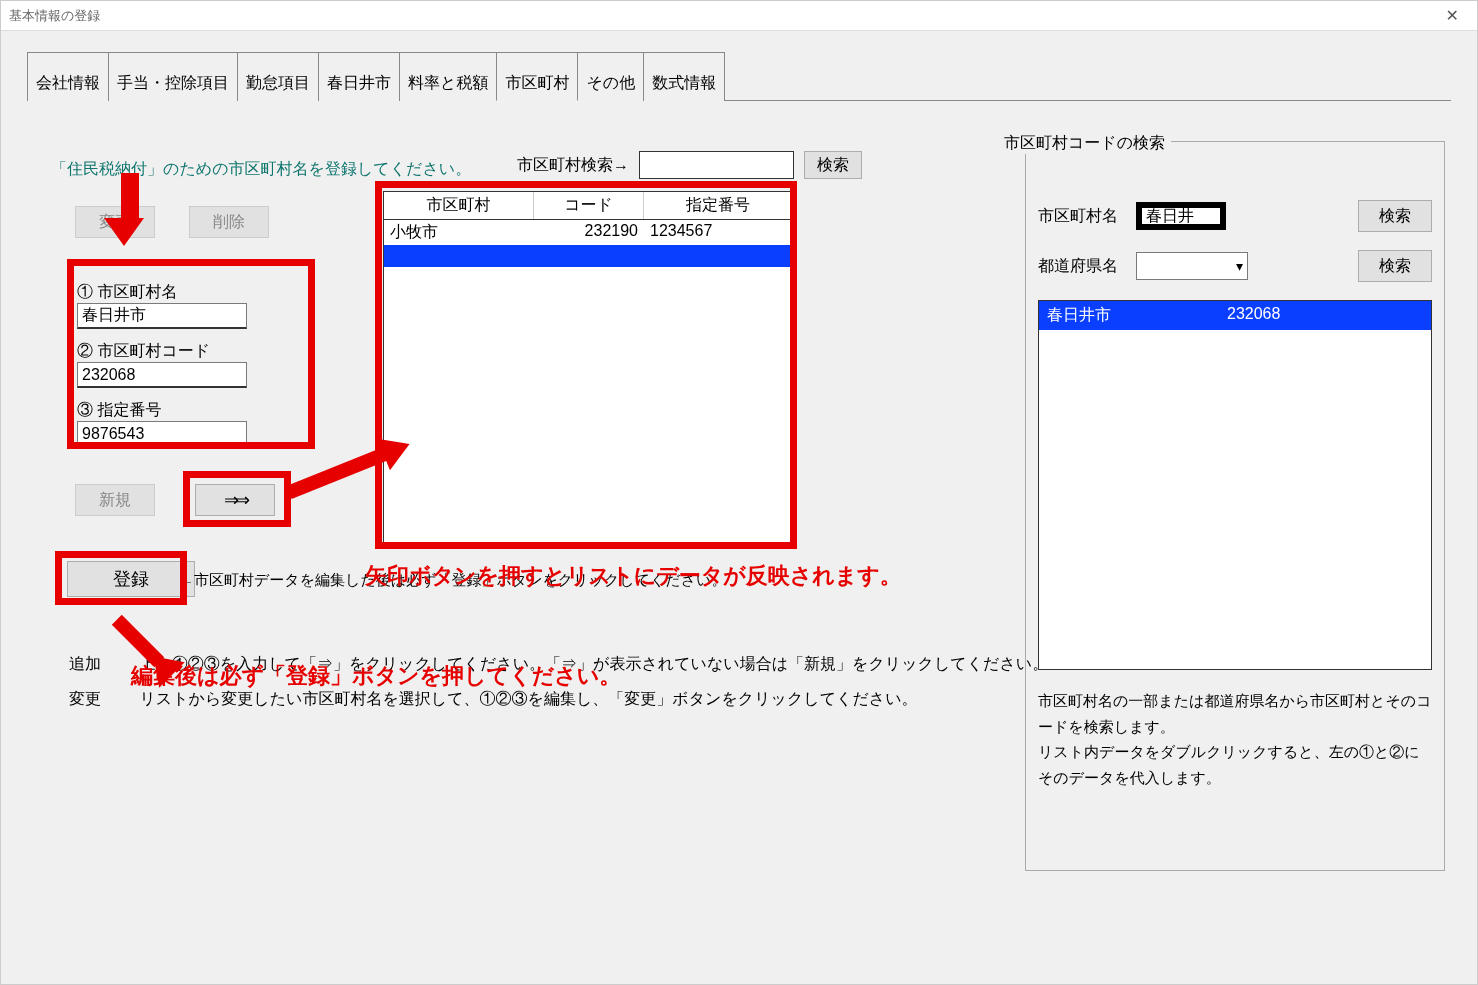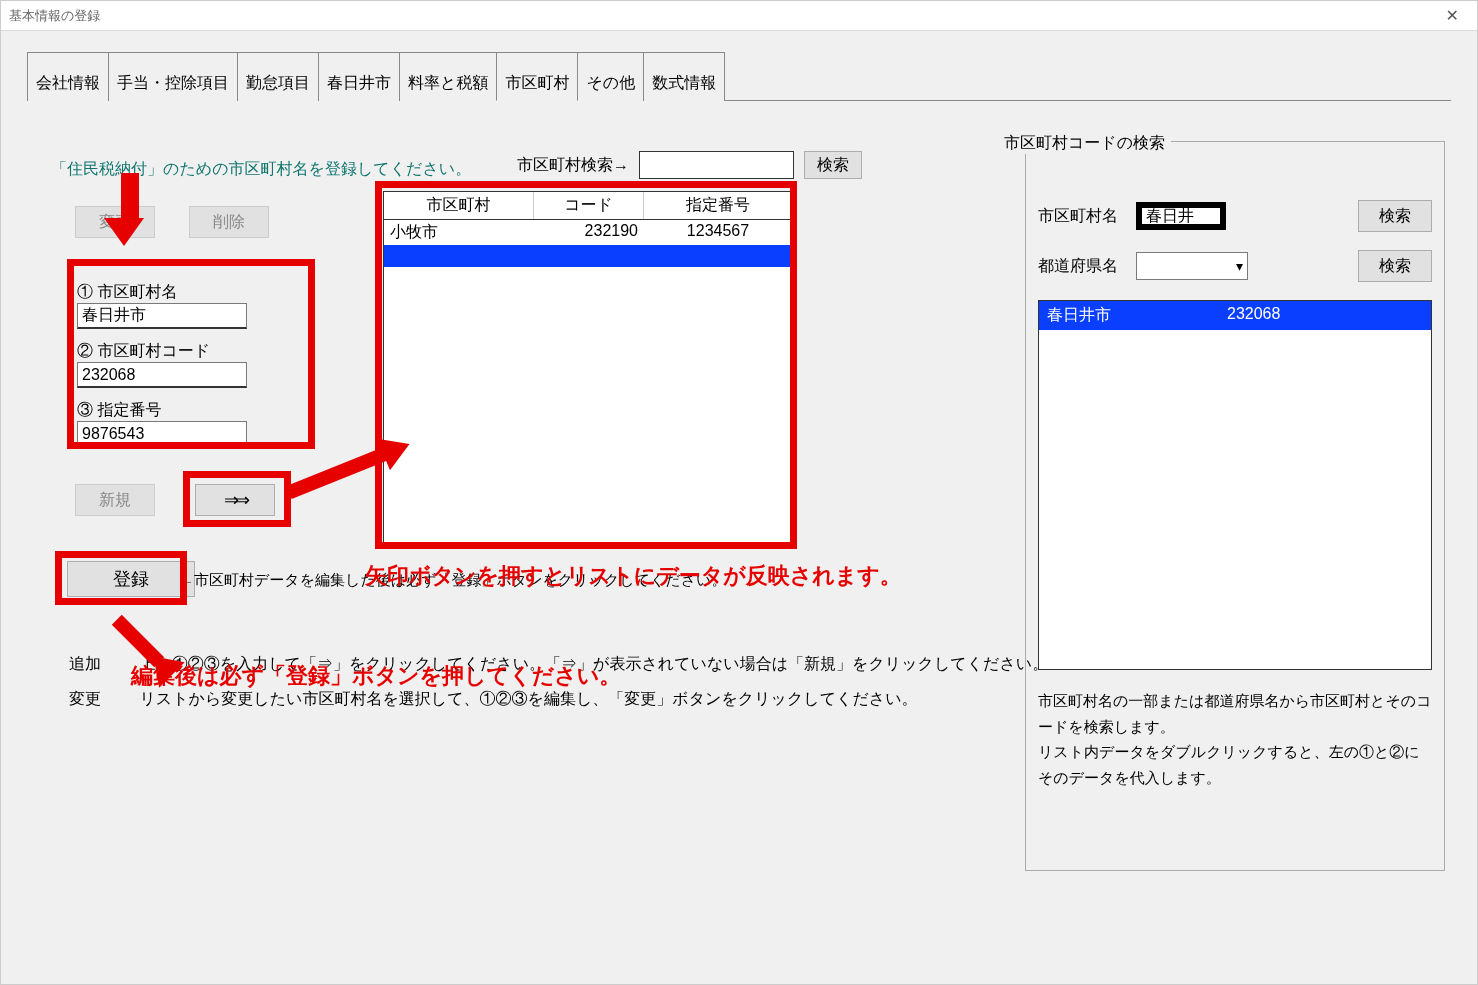--- a/index.html
+++ b/index.html
@@ -36,21 +36,21 @@
               background:#fff; border:1px solid #333; }
   .list-header { display:flex; font-size:16px; border-bottom:1px solid #333; }
   .list-header div { padding:3px 6px; text-align:center; }
   .lh1 { width:150px; border-right:1px solid #ccc; }
   .lh2 { width:110px; border-right:1px solid #ccc; }
   .lh3 { flex:1; }
   .list-row { display:flex; font-size:16px; }
   .list-row div { padding:2px 6px; }
   .lr1 { width:150px; }
   .lr2 { width:110px; text-align:right; }
-  .lr3 { flex:1; text-align:center; }
+  .lr3 { flex:1; text-align:left; }
   .list-row.selected { background:#0a3fff; color:#fff; height:22px; }
   .instructions2 { position:absolute; left:42px; top:545px; font-size:16px; line-height:2.2; }
   .instructions2 .lbl { display:inline-block; width:66px; }
   .search-panel { position:absolute; right:6px; top:40px; width:420px; height:730px;
                   border:1px solid #aaa; padding:12px; }
   .search-panel-legend { position:absolute; right:280px; top:32px; background:#f0f0f0;
                          font-size:16px; padding:0 6px; z-index:3;margin-left:8px; }
   .sp-row { display:flex; align-items:center; gap:10px; margin:18px 0 18px 0; font-size:16px;}
   .sp-row .sp-lbl { width:88px; }
   .sp-input { width:90px; height:28px; border:6px solid #000000; padding:2px 4px; font-size:16px; background:#fff;}

